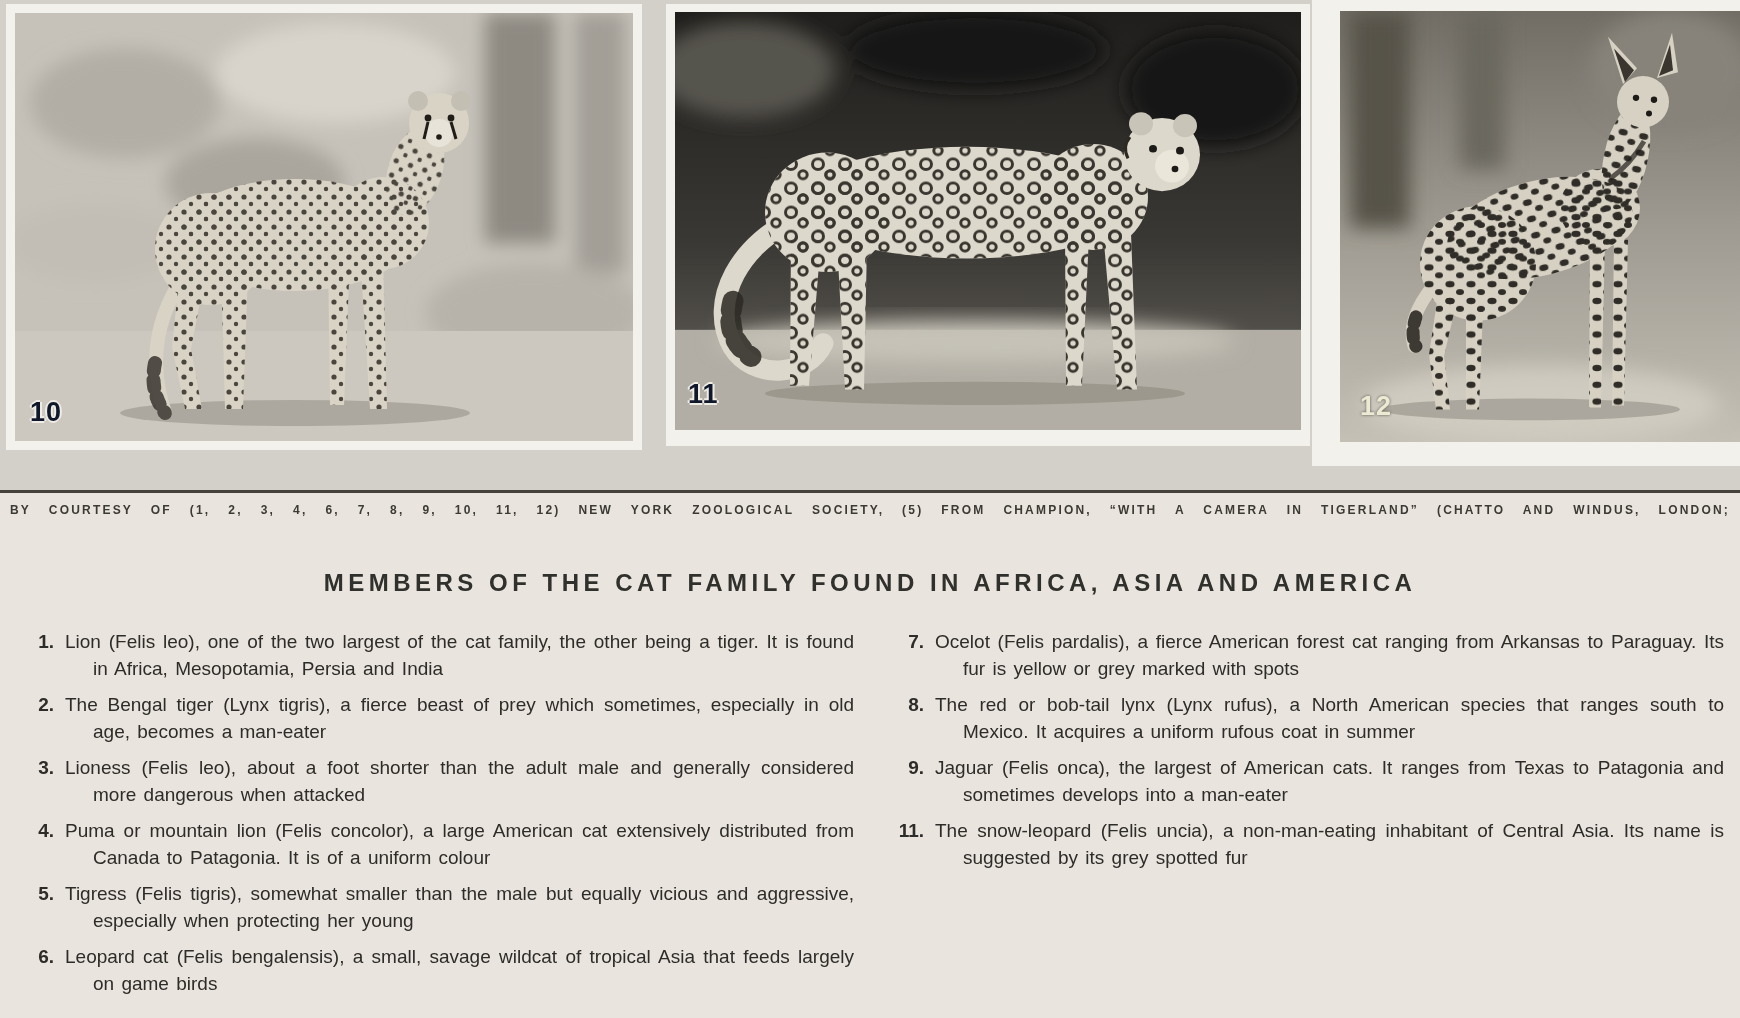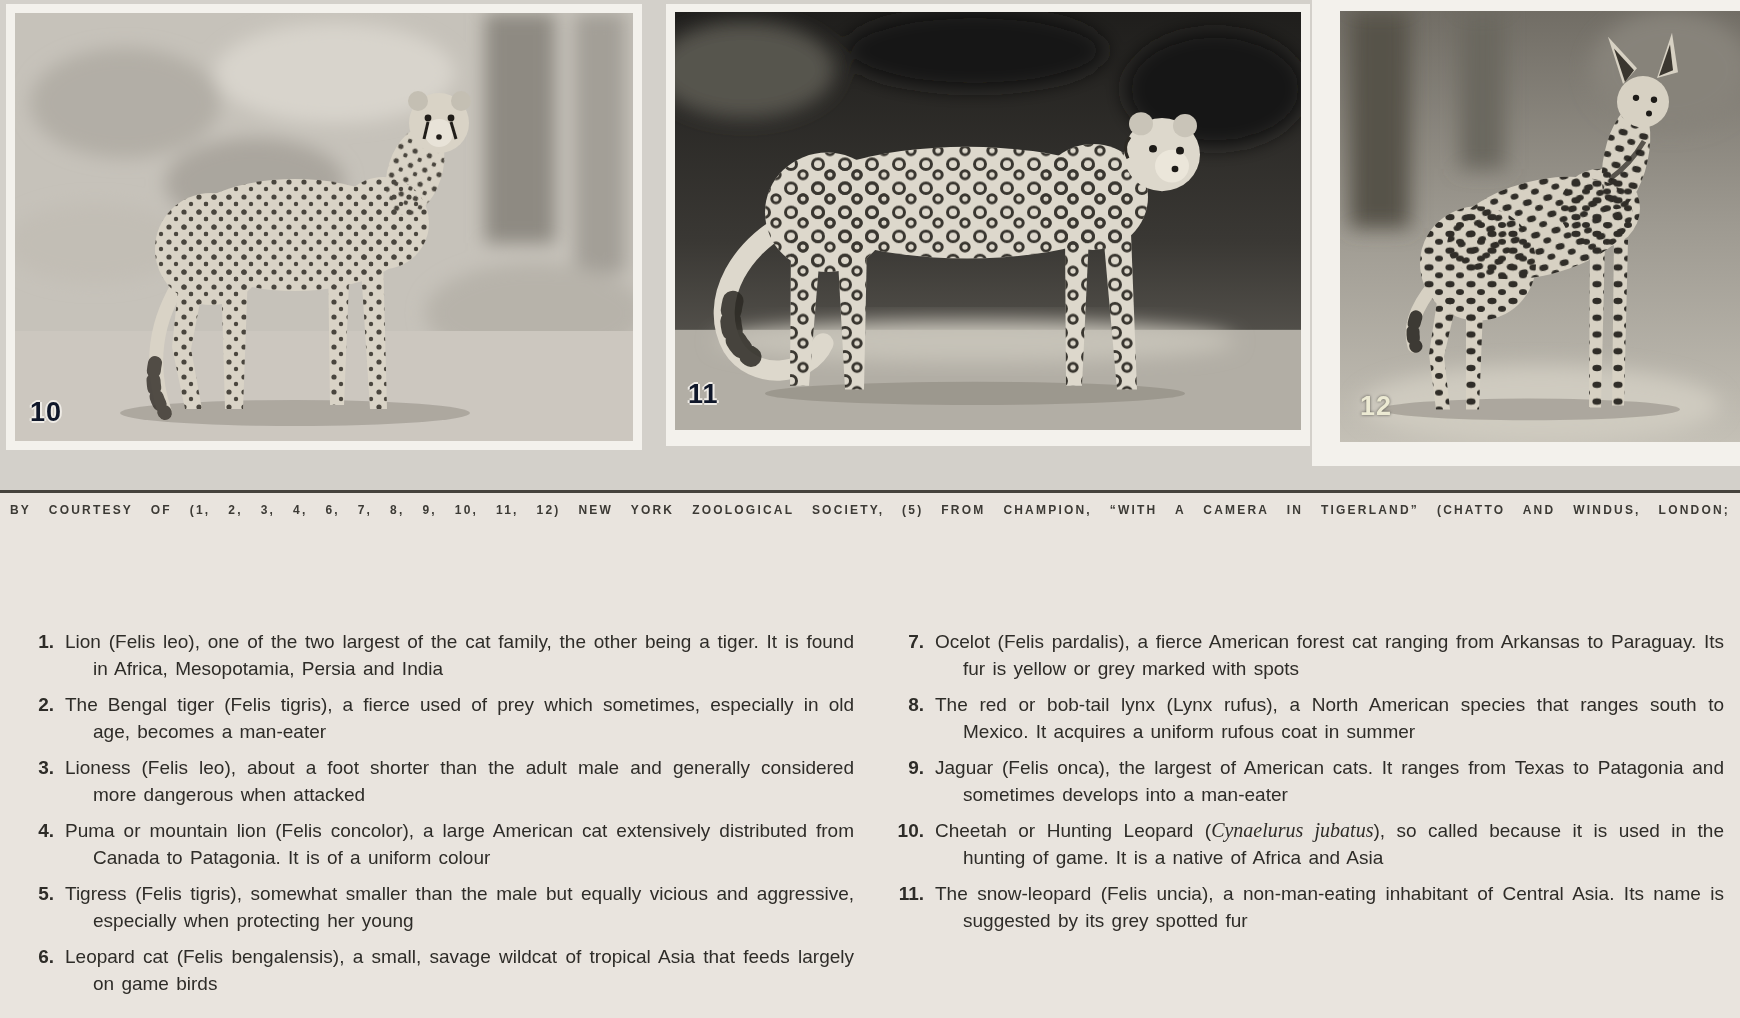--- a/index.html
+++ b/index.html
@@ -195,30 +195,31 @@
         <circle cx="309" cy="104" r="3" fill="#1d1b18"></circle>
       </svg>
       <span class="photo-num">12</span>
     </figure>
   </div>
 
   <div class="rule"></div>
 
   <div class="credit" id="credit1">BY COURTESY OF (1, 2, 3, 4, 6, 7, 8, 9, 10, 11, 12) NEW YORK ZOOLOGICAL SOCIETY, (5) FROM CHAMPION, “WITH A CAMERA IN TIGERLAND” (CHATTO AND WINDUS, LONDON;</div>
 
+  <h1 class="title">MEMBERS OF THE CAT FAMILY FOUND IN AFRICA, ASIA AND AMERICA</h1>
 
   <div class="columns">
     <ol class="col" id="col-left">
         <li>
           <span class="num">1.</span>
           <p class="txt"><span>Lion (Felis leo), one of the two largest of the cat family, the other being a tiger.  It is found in Africa, Mesopotamia, Persia and India</span></p>
         </li>
         <li>
           <span class="num">2.</span>
-          <p class="txt"><span>The Bengal tiger (Felis tigris), a fierce used of prey which sometimes, especially in old age, becomes a man-eater</span></p>
+          <p class="txt"><span>The Bengal tiger (Lynx tigris), a fierce beast of prey which sometimes, especially in old age, becomes a man-eater</span></p>
         </li>
         <li>
           <span class="num">3.</span>
           <p class="txt"><span>Lioness (Felis leo), about a foot shorter than the adult male and generally considered more dangerous when attacked</span></p>
         </li>
         <li>
           <span class="num">4.</span>
           <p class="txt"><span>Puma or mountain lion (Felis concolor), a large American cat extensively distributed from Canada to Patagonia.  It is of a uniform colour</span></p>
         </li>
         <li>
@@ -237,23 +238,19 @@
         </li>
         <li>
           <span class="num">8.</span>
           <p class="txt"><span>The red or bob-tail lynx (Lynx rufus), a North American species that ranges south to Mexico.  It acquires a uniform rufous coat in summer</span></p>
         </li>
         <li>
           <span class="num">9.</span>
           <p class="txt"><span>Jaguar (Felis onca), the largest of American cats.  It ranges from Texas to Patagonia and sometimes develops into a man-eater</span></p>
         </li>
         <li>
-          <span class="num">10.</span>
-          <p class="txt"><span>Cheetah or Hunting Leopard (</span><i>Cynaelurus jubatus</i><span>), so called because it is used in the hunting of game.  It is a native of Africa and Asia</span></p>
-        </li>
-        <li>
           <span class="num">11.</span>
           <p class="txt"><span>The snow-leopard (Felis uncia), a non-man-eating inhabitant of Central Asia.  Its name is suggested by its grey spotted fur</span></p>
         </li>
       </ol>
   </div>
 
 </div>
 
 </body></html>

